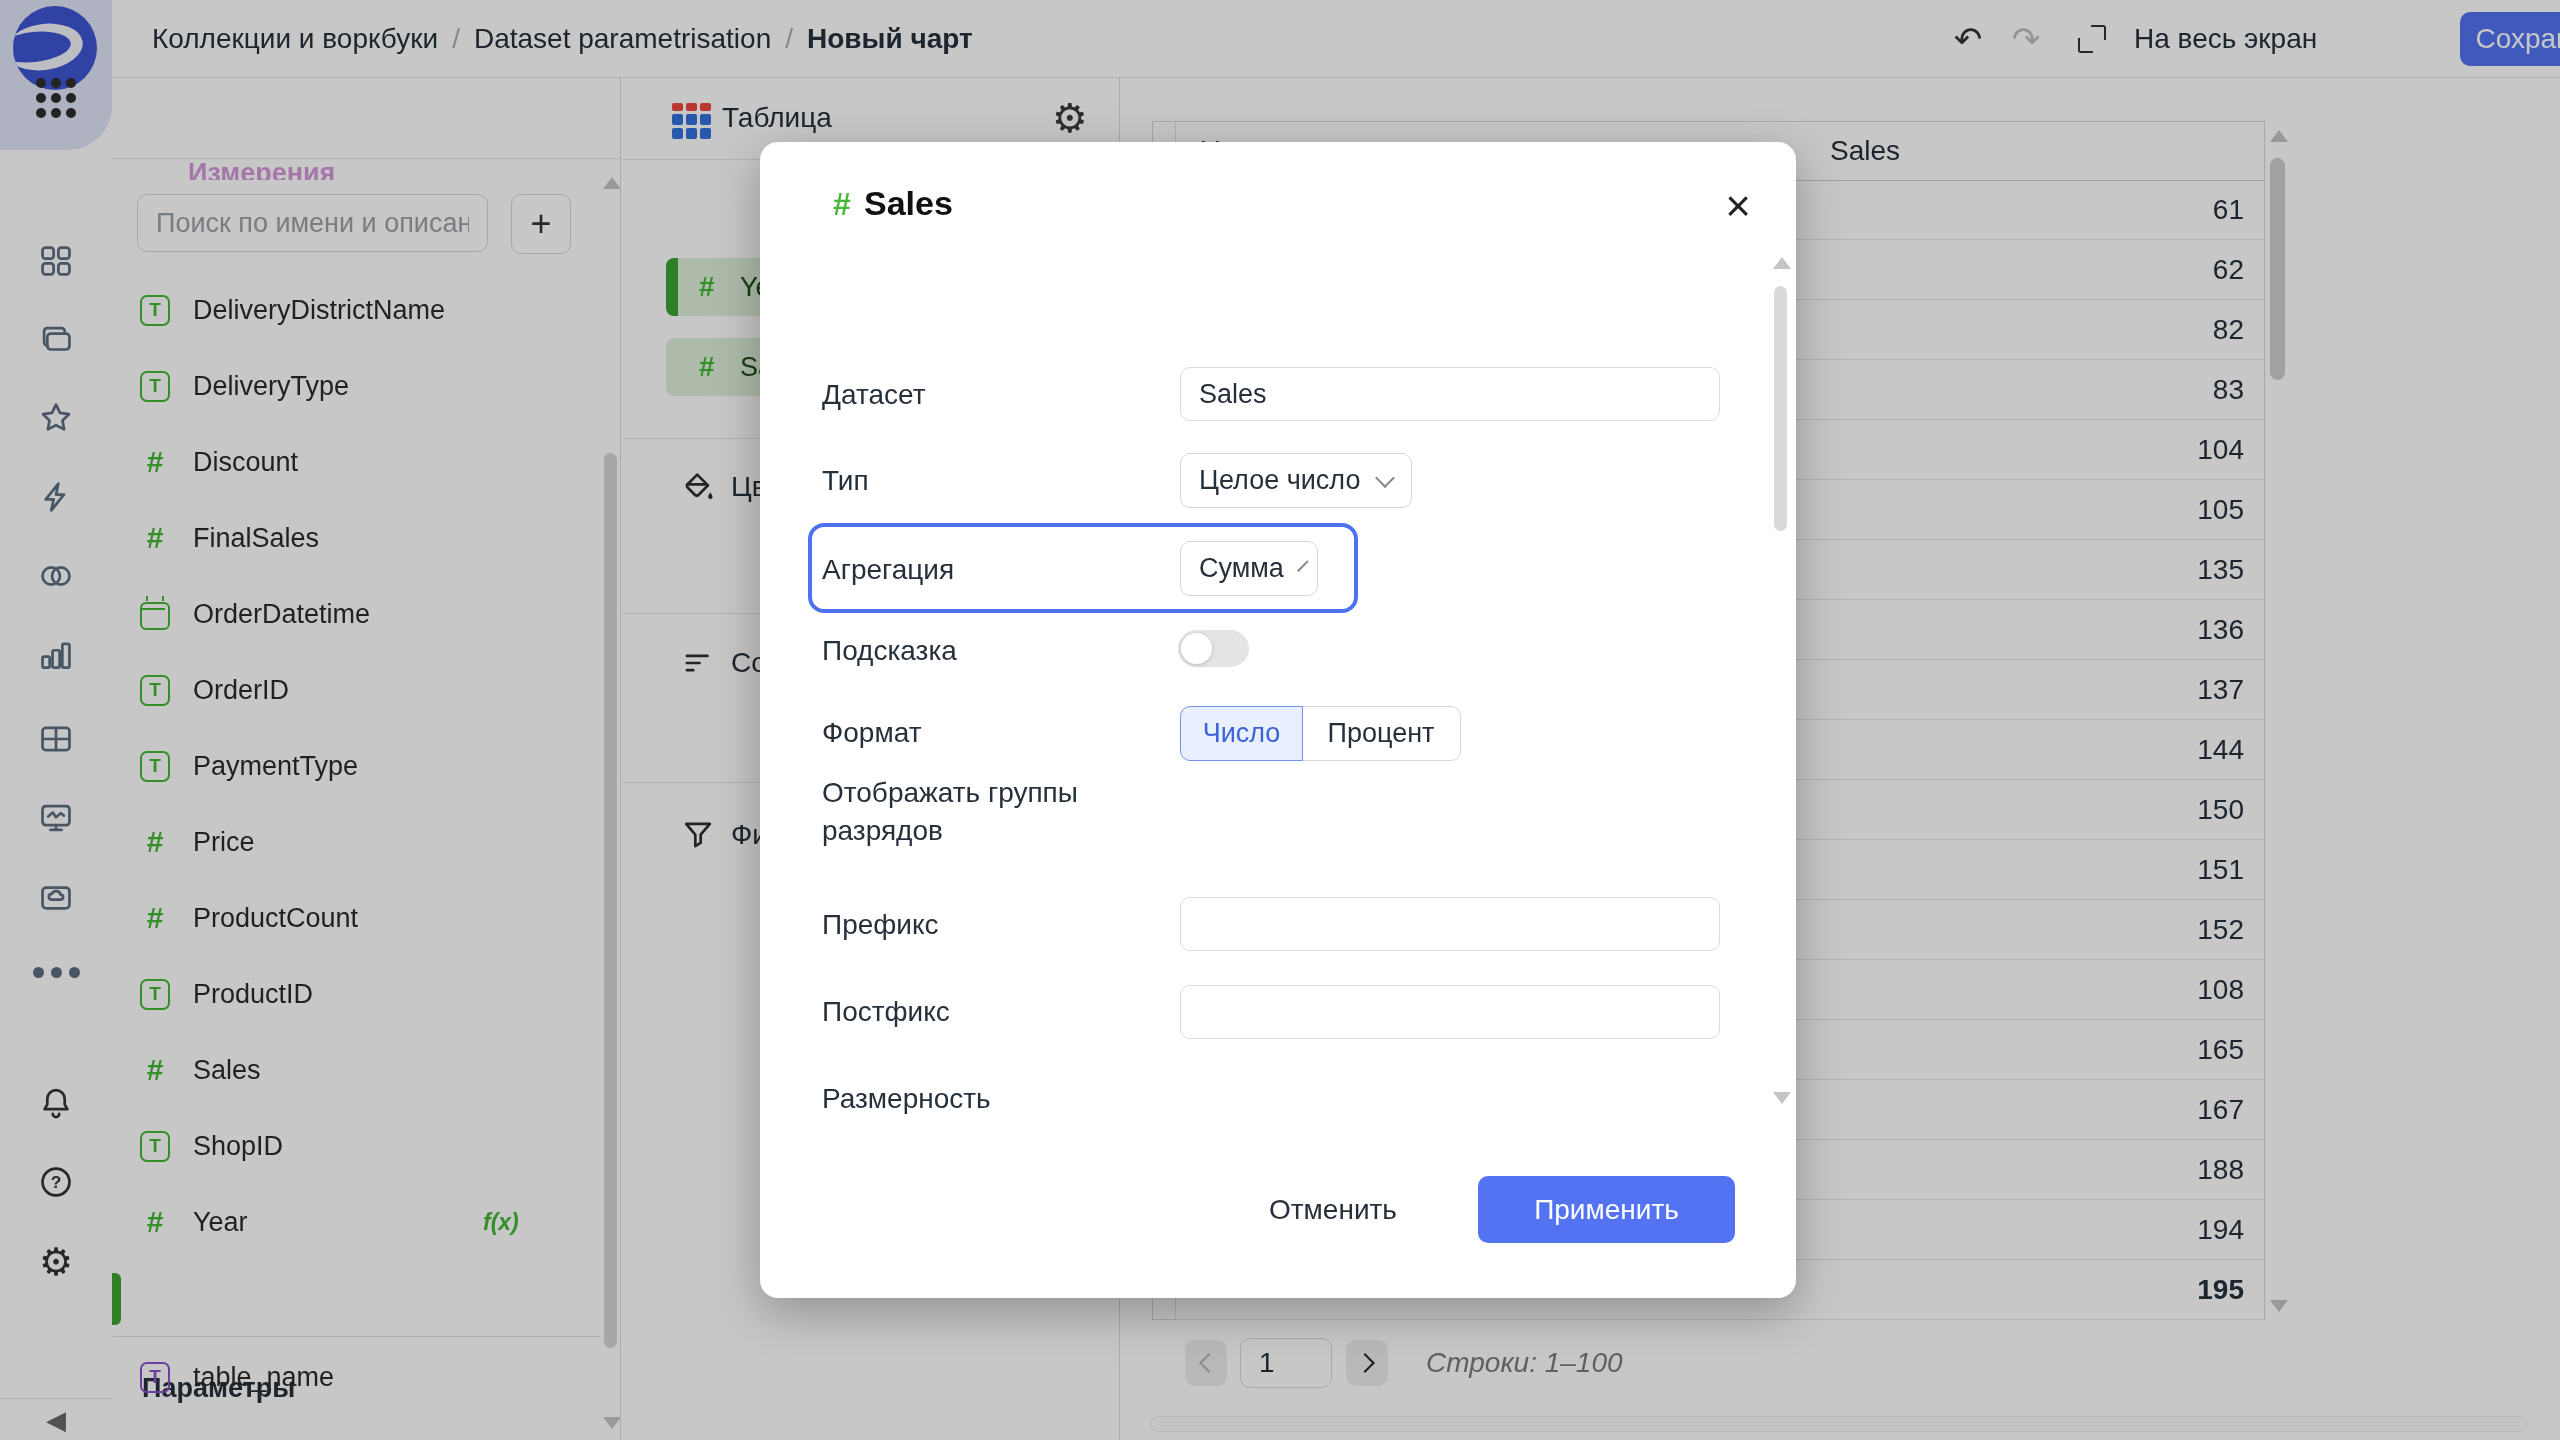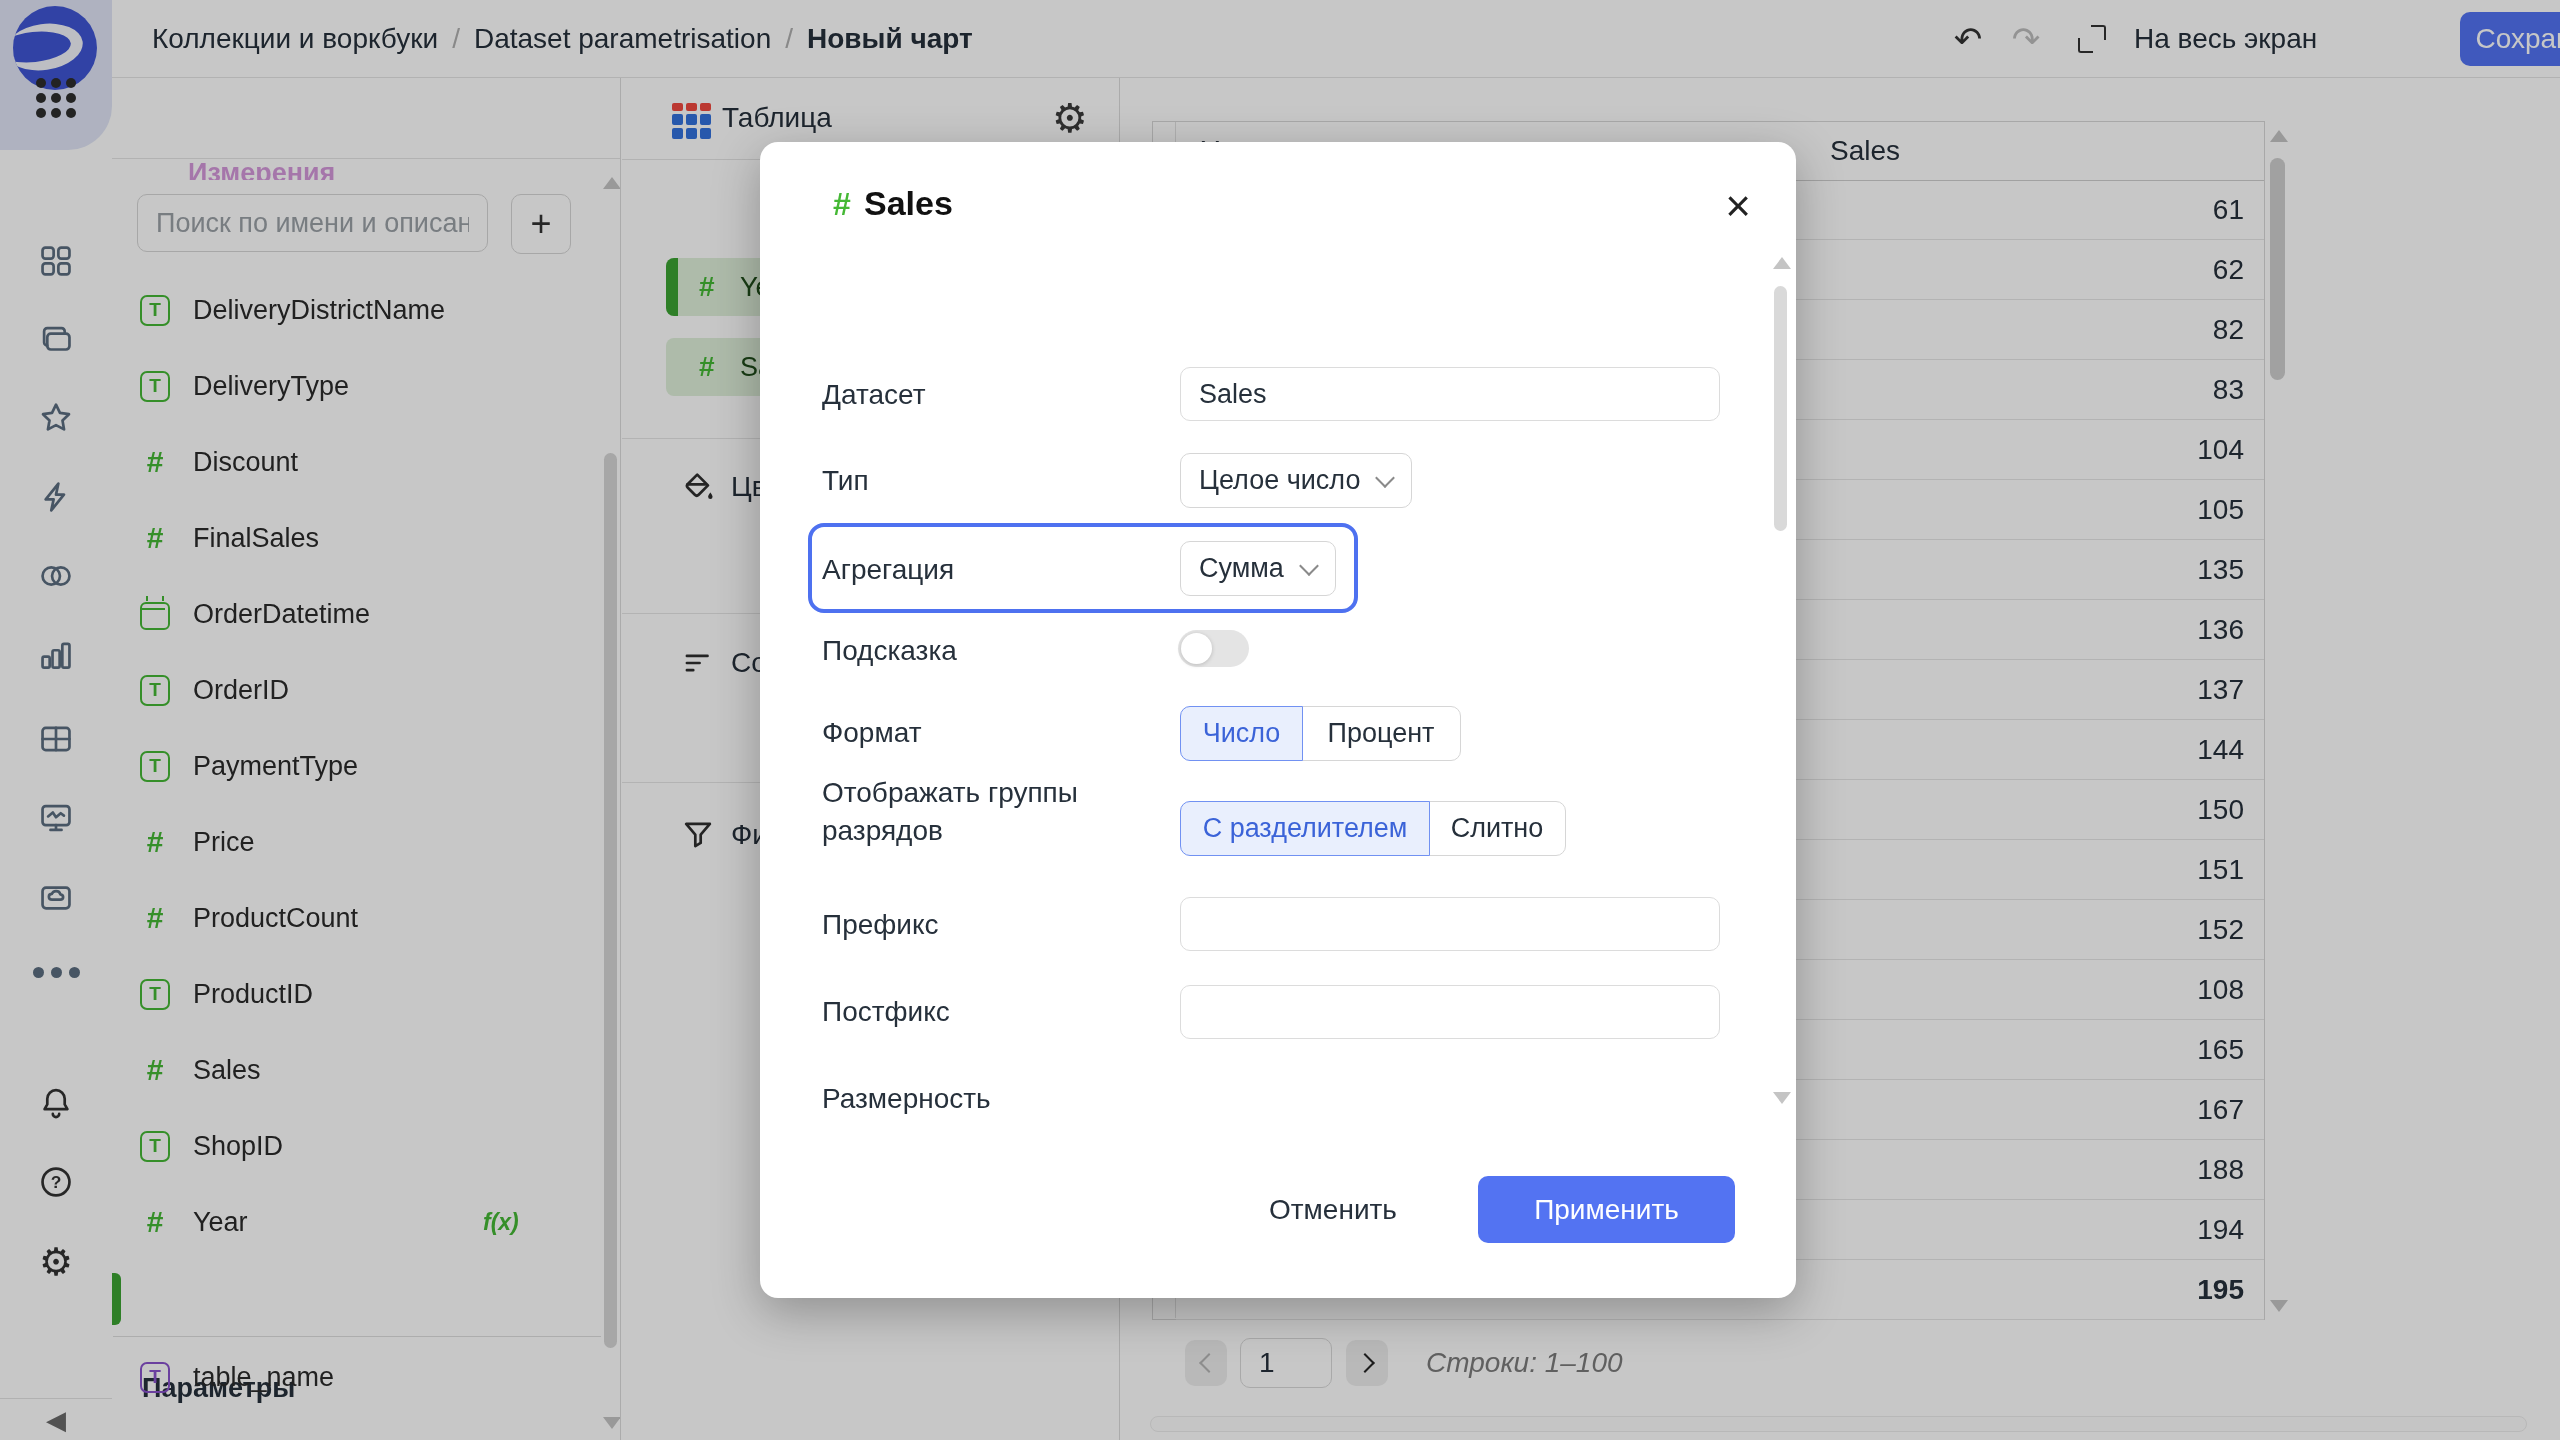--- a/index.html
+++ b/index.html
@@ -519,40 +519,36 @@
     <input class="m-input" style="top: 127px;" value="Sales">
 
     <div class="m-label" style="top:225px">Тип</div>
     <div class="m-select" style="top:213px;width:232px">
       <span>Целое число</span>
         <span class="chev"></span>
     </div>
 
     <div class="abs" id="agg-ring"></div>
     <div class="m-label" style="top:314px">Агрегация</div>
-    <div class="m-select" style="top:301px;width:156px">
+    <div class="m-select" style="top:301px;width:138px">
       <span>Сумма</span>
         <span class="chev"></span>
     </div>
 
     <div class="m-label" style="top:395px">Подсказка</div>
     <div class="toggle" style="top:390px"></div>
 
     <div class="m-label" style="top:477px">Формат</div>
     <div class="segmented" style="top:466px" id="format-seg">
         <button class="seg sel" style="width: 123px;">Число</button>
         <button class="seg" style="width: 159px;">Процент</button>
       </div>
 
     <div class="m-label" style="top:537px">Отображать группы</div>
     <div class="m-label" style="top:575px">разрядов</div>
-    <div class="segmented" style="top:561px" id="groups-seg">
-        <button class="seg sel" style="width: 250px;">С разделителем</button>
-        <button class="seg" style="width: 137px;">Слитно</button>
-      </div>
 
     <div class="m-label" style="top:669px">Префикс</div>
     <input class="m-input" style="top: 657px;" value="">
 
     <div class="m-label" style="top:756px">Постфикс</div>
     <input class="m-input" style="top: 745px;" value="">
 
     <div class="m-label" style="top:843px">Размерность</div>
 
   </div>

